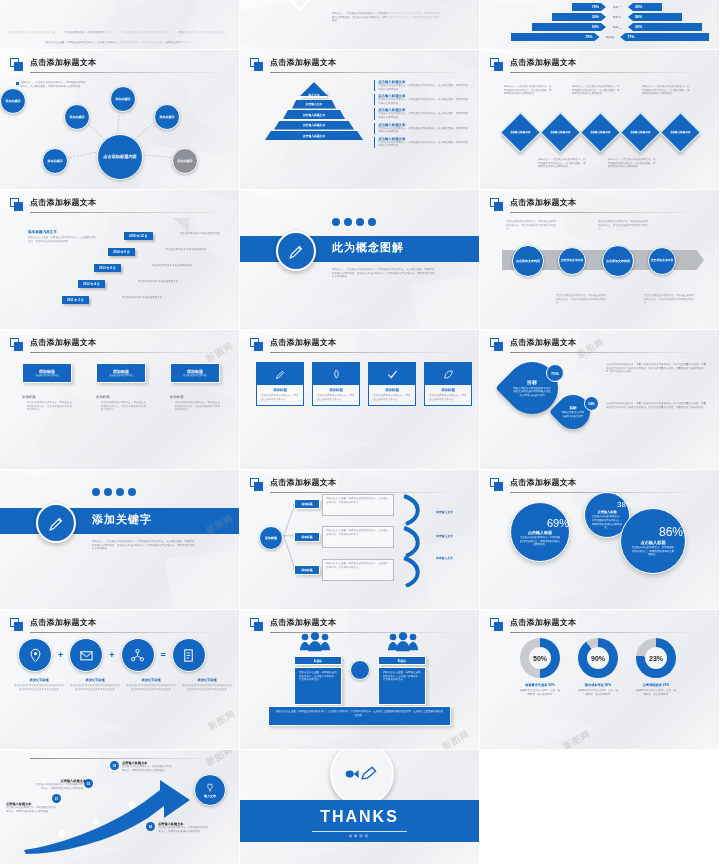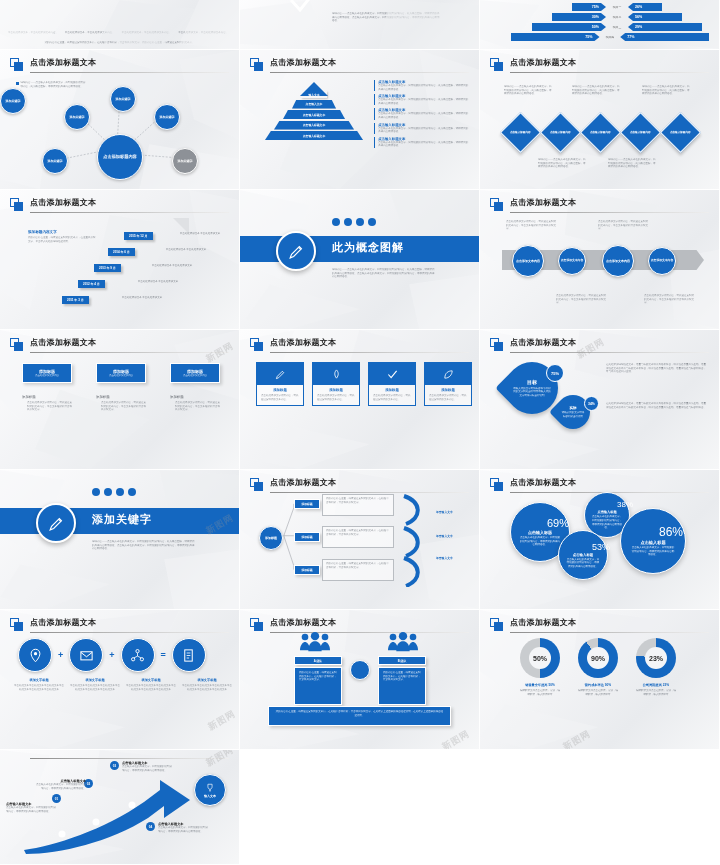--- a/index.html
+++ b/index.html
@@ -722,25 +722,20 @@
     <div class="pct-circ" style="left:30px;top:32px;width:58px;height:58px;">
       <div class="n" style="font-size:11px;">69%</div>
       <div class="l" style="font-size:4px;margin-top:1px;">点击输入标题</div>
       <div class="lorem w" style="width:40px;text-align:center;margin-top:1px;">点击输入本栏的具体文字，简明扼要的说明分项内容，请根据您的具体内容酌情修改。</div>
     </div>
     <div class="pct-circ" style="left:104px;top:22px;width:44px;height:44px;">
       <div class="n" style="font-size:8px;">38%</div>
       <div class="l" style="font-size:3.2px;margin-top:1px;">点击输入标题</div>
       <div class="lorem w" style="width:30px;text-align:center;margin-top:1px;">点击输入本栏的具体文字，简明扼要的说明分项内容，请根据您的具体内容酌情修改。</div>
     </div>
-    <div class="pct-circ" style="left:78px;top:60px;width:48px;height:48px;">
-      <div class="n" style="font-size:9px;">53%</div>
-      <div class="l" style="font-size:3.4px;margin-top:1px;">点击输入标题</div>
-      <div class="lorem w" style="width:34px;text-align:center;margin-top:1px;">点击输入本栏的具体文字，简明扼要的说明分项内容，请根据您的具体内容酌情修改。</div>
-    </div>
     <div class="pct-circ" style="left:140px;top:38px;width:64px;height:64px;">
       <div class="n" style="font-size:12px;">86%</div>
       <div class="l" style="font-size:4.2px;margin-top:1px;">点击输入标题</div>
       <div class="lorem w" style="width:44px;text-align:center;margin-top:1px;">点击输入本栏的具体文字，简明扼要的说明分项内容，请根据您的具体内容酌情修改。</div>
     </div>
   </div>
 
   <div class="slide">
     <div class="poly">
       <svg viewBox="0 0 240 140" preserveAspectRatio="none">
@@ -956,18 +951,38 @@
     <div class="circ ring" style="position:absolute;left:194px;top:24px;width:30px;height:30px;flex-direction:column;">
       <svg viewBox="0 0 24 24" width="10" height="10">
           <path d="M7 3 H17 V9 C17 13 14 15 12 15 C10 15 7 13 7 9 Z" fill="none" stroke="#fff" stroke-width="1.6"></path>
           <path d="M10 19 H14 M12 15 V19" stroke="#fff" stroke-width="1.6"></path>
         </svg>
       <span style="font-size:3px;font-weight:bold;margin-top:1px;">输入文本</span>
     </div>
     <div class="wm" style="right:4px;top:0px;">新图网</div>
   </div>
 
+  <div class="slide">
+    <div class="poly">
+      <svg viewBox="0 0 240 115" preserveAspectRatio="none">
+        <polygon points="0,0 70,0 35,55 0,42" fill="#f6f7f9"></polygon>
+        <polygon points="160,0 240,8 240,50 170,38" fill="#eff0f3"></polygon>
+        <polygon points="10,80 100,100 40,115 0,110" fill="#f3f4f6"></polygon>
+      </svg>
+    </div>
+    <div class="pencil-circ" style="left:90px;top:-8px;width:60px;height:60px;background:#f4f5f7;border:2px solid #fff;">
+      <svg viewBox="0 0 50 26" width="34" height="18">
+        <ellipse cx="7" cy="13" rx="6" ry="5" fill="#1467c0"></ellipse>
+        <path d="M13 13 L20 7 L20 19 Z" fill="#1467c0"></path>
+        <path d="M25 20 L28 13 L40 3 L45 9 L33 19 Z" fill="none" stroke="#1467c0" stroke-width="2"></path>
+      </svg>
+    </div>
+    <div class="band" style="top:50px;height:42px;"></div>
+    <div class="thanks" style="position:absolute;left:0;right:0;top:58px;text-align:center;">THANKS</div>
+    <div style="position:absolute;left:72px;right:72px;top:81px;height:1px;background:#cfe0f5;"></div>
+    <div style="position:absolute;left:0;right:0;top:84px;text-align:center;font-size:3.4px;color:#dbe8f7;letter-spacing:2px;">感谢聆听</div>
+  </div>
 
   <div class="slide white">
     <span></span>
   </div>
 
 </div>
 
 </body></html>

